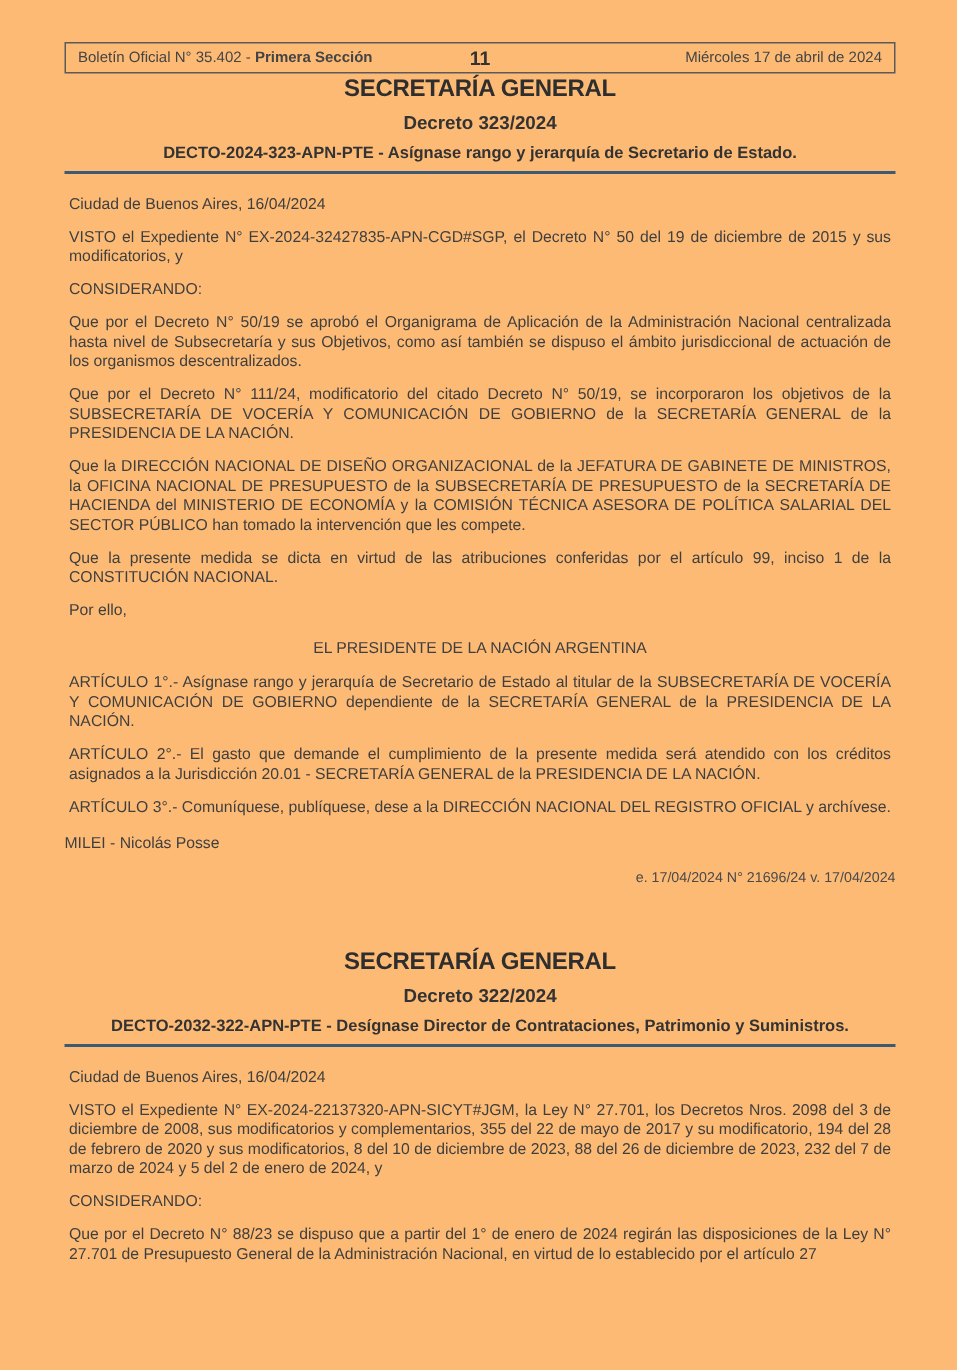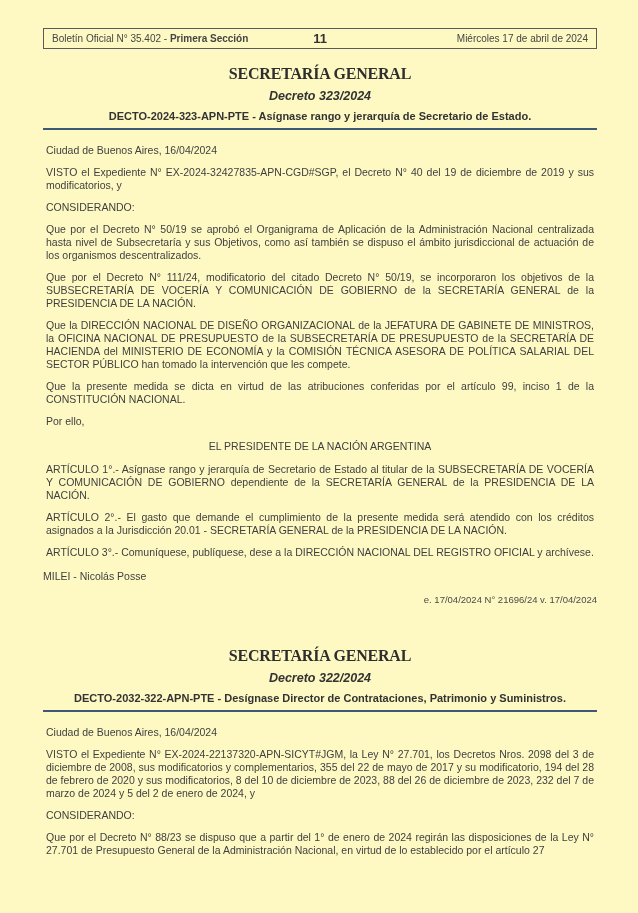--- a/index.html
+++ b/index.html
@@ -1,20 +1,20 @@
 <!DOCTYPE html>
 <html lang="es" style="--rule-color: #3d5a75;"><head>
 <meta charset="utf-8">
 <style>
   html, body { margin: 0; padding: 0; background: #ffffff; }
   .page {
     position: relative;
     width: 638px;
     height: 913px;
-    background: #fef9c3;
+    background: #fdba74;
     font-family: "Liberation Sans", sans-serif;
     color: #3f3f3f;
     overflow: hidden;
     box-sizing: border-box;
   }
   .content { margin: 0 41px 0 43px; }
 
   
   .header-box {
     margin-top: 28px;
@@ -27,35 +27,33 @@
     box-sizing: border-box;
     height: 21px;
   }
   .header-left  { flex: 1; text-align: left; white-space: nowrap; }
   .header-left b { font-weight: 700; }
   .header-center { width: 60px; text-align: center; font-weight: 700; font-size: 13px; color: #333; }
   .header-right { flex: 1; text-align: right; white-space: nowrap; }
 
   
   .org-title {
-    margin: 16px 0 2px 0;
+    margin: 2px 0 2px 0;
     text-align: center;
     font-size: 16px;
     font-weight: 700;
     letter-spacing: -0.2px;
     color: #2e2e2e;
-    font-family: Liberation Serif, serif;
   }
   .decree-number {
     margin: 6px 0 2px 0;
     text-align: center;
     font-size: 12.5px;
     font-weight: 700;
     color: #333;
-    font-style: italic;
   }
   .decree-subject {
     margin: 7px 0 6px 0;
     text-align: center;
     font-size: 11px;
     font-weight: 700;
     color: #333;
   }
   .section-rule {
     border: none;
@@ -101,21 +99,21 @@
       <div class="header-right">Miércoles 17 de abril de 2024</div>
     </div>
 
     <section>
       <h1 class="org-title">SECRETARÍA GENERAL</h1>
       <div class="decree-number">Decreto 323/2024</div>
       <div class="decree-subject">DECTO-2024-323-APN-PTE - Asígnase rango y jerarquía de Secretario de Estado.</div>
       <hr class="section-rule">
 
       <p class="para no-justify">Ciudad de Buenos Aires, 16/04/2024</p>
-      <p class="para">VISTO el Expediente N° EX-2024-32427835-APN-CGD#SGP, el Decreto N° 40 del 19 de diciembre de 2019 y sus modificatorios, y</p>
+      <p class="para">VISTO el Expediente N° EX-2024-32427835-APN-CGD#SGP, el Decreto N° 50 del 19 de diciembre de 2015 y sus modificatorios, y</p>
       <p class="para no-justify">CONSIDERANDO:</p>
       <p class="para">Que por el Decreto N° 50/19 se aprobó el Organigrama de Aplicación de la Administración Nacional centralizada hasta nivel de Subsecretaría y sus Objetivos, como así también se dispuso el ámbito jurisdiccional de actuación de los organismos descentralizados.</p>
       <p class="para">Que por el Decreto N° 111/24, modificatorio del citado Decreto N° 50/19, se incorporaron los objetivos de la SUBSECRETARÍA DE VOCERÍA Y COMUNICACIÓN DE GOBIERNO de la SECRETARÍA GENERAL de la PRESIDENCIA DE LA NACIÓN.</p>
       <p class="para">Que la DIRECCIÓN NACIONAL DE DISEÑO ORGANIZACIONAL de la JEFATURA DE GABINETE DE MINISTROS, la OFICINA NACIONAL DE PRESUPUESTO de la SUBSECRETARÍA DE PRESUPUESTO de la SECRETARÍA DE HACIENDA del MINISTERIO DE ECONOMÍA y la COMISIÓN TÉCNICA ASESORA DE POLÍTICA SALARIAL DEL SECTOR PÚBLICO han tomado la intervención que les compete.</p>
       <p class="para">Que la presente medida se dicta en virtud de las atribuciones conferidas por el artículo 99, inciso 1 de la CONSTITUCIÓN NACIONAL.</p>
       <p class="para no-justify">Por ello,</p>
 
       <div class="enacting-block">
         <div class="center-line">EL PRESIDENTE DE LA NACIÓN ARGENTINA</div>
       </div>

